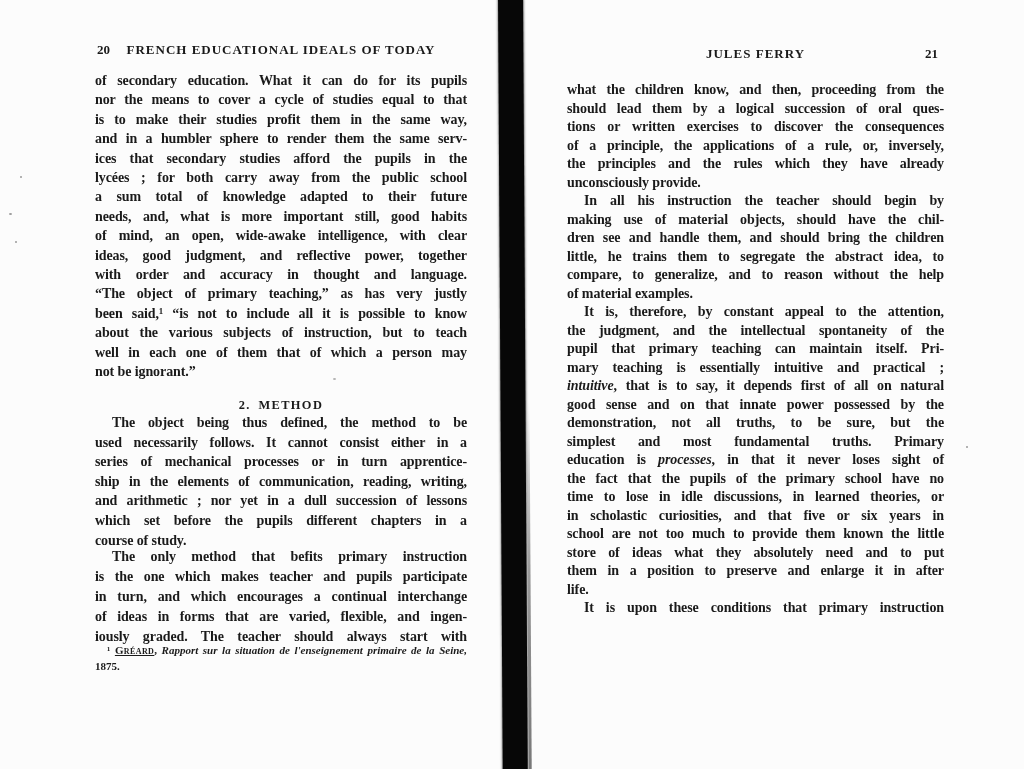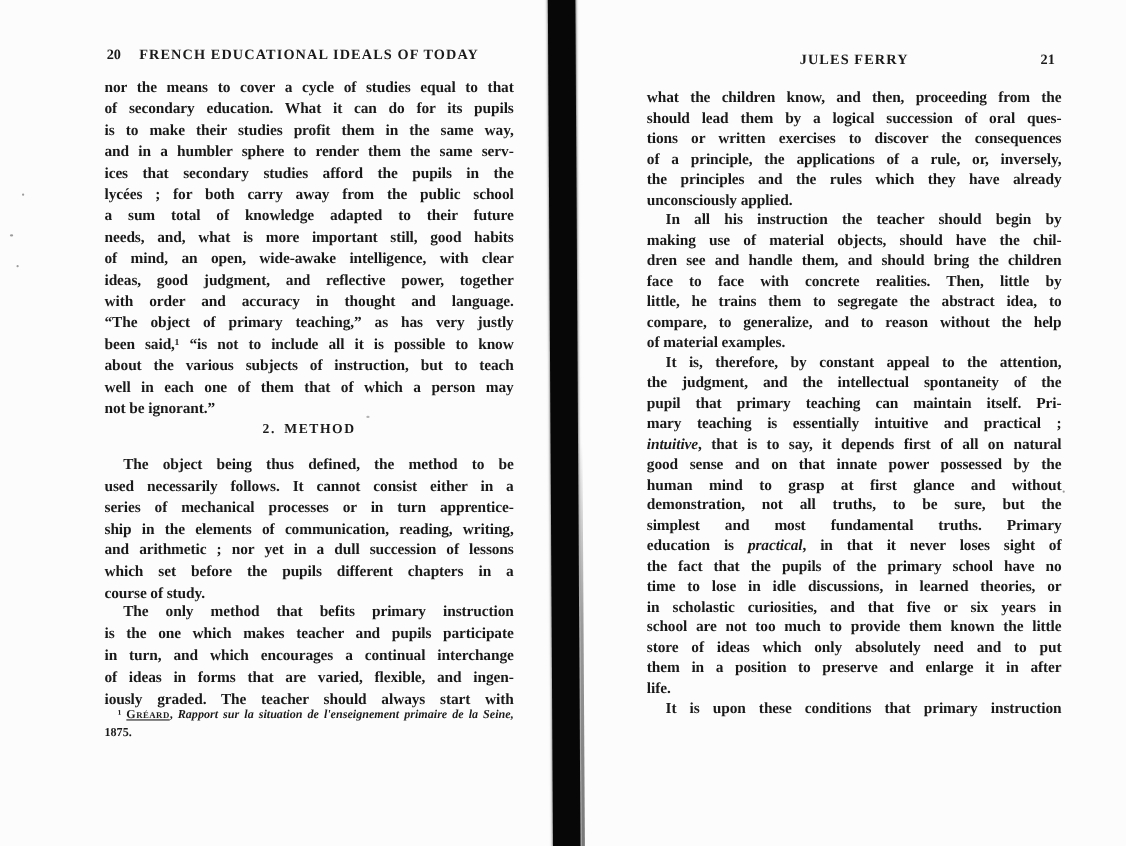--- a/index.html
+++ b/index.html
@@ -11,21 +11,21 @@
   .scan {
     position: relative; width: 1024px; height: 769px;
     background: #fcfcfc; overflow: hidden;
     color: #1a1a1a;
   }
   .page { position: absolute; top: 0; height: 100%; }
   .page-left  { left: 0;     width: 499px; }
   .page-right { left: 529px; width: 495px; }
   .tb { position: absolute; top: 0; height: 100%; }
   .page-left  .tb { left: 95px; width: 372px; }
-  .page-right .tb { left: 59px; width: 377px; text-decoration: underline; }
+  .page-right .tb { left: 38px; width: 377px; text-decoration: underline; }
 
   .running-head {
     position: absolute; left: 0; width: 100%;
     font-weight: bold; font-size: 13px; letter-spacing: 1px;
     white-space: nowrap;
   }
   .page-left  .running-head { top: 42px; }
   .page-right .running-head { top: 46px; }
   .running-title { display: block; text-align: center; }
   .pagenum { position: absolute; top: 0; letter-spacing: 0; }
@@ -35,21 +35,21 @@
   .para, .flow {
     position: absolute; left: 0; width: 100%;
     font-weight: bold; font-size: 14px; letter-spacing: -0.1px;
   }
   .line { text-align: justify; text-align-last: justify; }
   .line.last { text-align-last: left; }
   .line.indent { text-indent: 17px; }
 
   #lp-p1 { top: 71px;  line-height: 19.4px; }
   #lp-h2 {
-    position: absolute; left: 0; width: 100%; top: 373px;
+    position: absolute; left: 0; width: 100%; top: 388px;
     text-align: center; font-weight: bold; font-size: 12.4px;
     letter-spacing: 1.4px;
   }
   #lp-p2 { top: 413px; line-height: 19.6px; }
   #lp-p3 { top: 547px; line-height: 20px; }
   #lp-fn { top: 643px; line-height: 15.5px; font-size: 11px; letter-spacing: 0; }
   #lp-fn .line.indent { text-indent: 12px; }
 
   #rp-flow { top: 81px; line-height: 18.5px; }
 
@@ -81,22 +81,22 @@
 <div class="scan">
 
   <section class="page page-left">
     <div class="tb">
       <header class="running-head">
         <span class="pagenum pos-left">20</span>
         <span class="running-title">FRENCH EDUCATIONAL IDEALS OF TODAY</span>
       </header>
 
       <div class="para" id="lp-p1">
+          <div class="line">of secondary education. What it can do for its pupils</div>
           <div class="line">nor the means to cover a cycle of studies equal to that</div>
-          <div class="line">of secondary education. What it can do for its pupils</div>
           <div class="line">is to make their studies profit them in the same way,</div>
           <div class="line">and in a humbler sphere to render them the same serv-</div>
           <div class="line">ices that secondary studies afford the pupils in the</div>
           <div class="line">lycées ; for both carry away from the public school</div>
           <div class="line">a sum total of knowledge adapted to their future</div>
           <div class="line">needs, and, what is more important still, good habits</div>
           <div class="line">of mind, an open, wide-awake intelligence, with clear</div>
           <div class="line">ideas, good judgment, and reflective power, together</div>
           <div class="line">with order and accuracy in thought and language.</div>
           <div class="line">“The object of primary teaching,” as has very justly</div>
@@ -142,47 +142,45 @@
         <span class="pagenum pos-right">21</span>
       </header>
 
       <div class="flow" id="rp-flow">
         <div>
             <div class="line">what the children know, and then, proceeding from the</div>
             <div class="line">should lead them by a logical succession of oral ques-</div>
             <div class="line">tions or written exercises to discover the consequences</div>
             <div class="line">of a principle, the applications of a rule, or, inversely,</div>
             <div class="line">the principles and the rules which they have already</div>
-            <div class="line last">unconsciously applied.</div>
+            <div class="line last">unconsciously provide.</div>
           </div>
         <div>
             <div class="line indent">In all his instruction the teacher should begin by</div>
             <div class="line">making use of material objects, should have the chil-</div>
             <div class="line">dren see and handle them, and should bring the children</div>
-            <div class="line">face to face with concrete realities. Then, little by</div>
             <div class="line">little, he trains them to segregate the abstract idea, to</div>
             <div class="line">compare, to generalize, and to reason without the help</div>
             <div class="line last">of material examples.</div>
           </div>
         <div>
             <div class="line indent">It is, therefore, by constant appeal to the attention,</div>
             <div class="line">the judgment, and the intellectual spontaneity of the</div>
             <div class="line">pupil that primary teaching can maintain itself. Pri-</div>
             <div class="line">mary teaching is essentially intuitive and practical ;</div>
             <div class="line"><i>intuitive</i>, that is to say, it depends first of all on natural</div>
             <div class="line">good sense and on that innate power possessed by the</div>
-            <div class="line">human mind to grasp at first glance and without</div>
             <div class="line">demonstration, not all truths, to be sure, but the</div>
             <div class="line">simplest and most fundamental truths. Primary</div>
-            <div class="line">education is <i>practical</i>, in that it never loses sight of</div>
+            <div class="line">education is <i>processes</i>, in that it never loses sight of</div>
             <div class="line">the fact that the pupils of the primary school have no</div>
             <div class="line">time to lose in idle discussions, in learned theories, or</div>
             <div class="line">in scholastic curiosities, and that five or six years in</div>
             <div class="line">school are not too much to provide them known the little</div>
-            <div class="line">store of ideas which only absolutely need and to put</div>
+            <div class="line">store of ideas what they absolutely need and to put</div>
             <div class="line">them in a position to preserve and enlarge it in after</div>
             <div class="line last">life.</div>
           </div>
         <div>
             <div class="line indent">It is upon these conditions that primary instruction</div>
           </div>
       </div>
     </div>
   </section>
 

